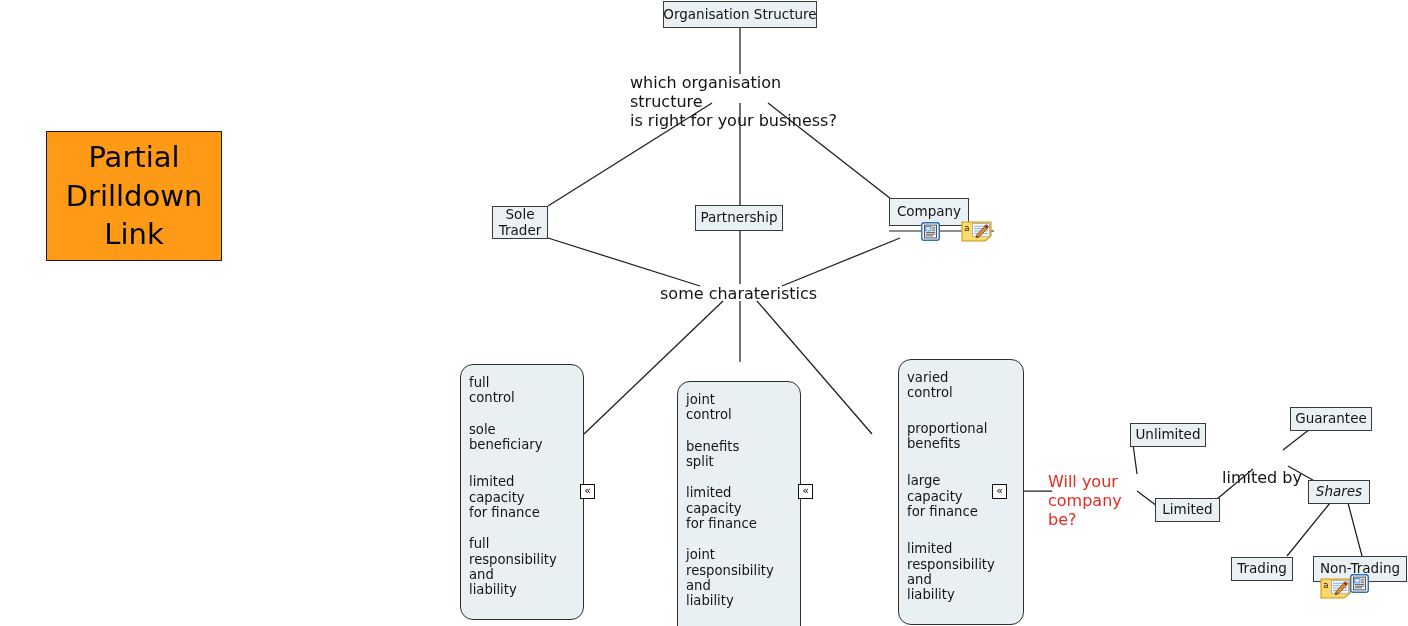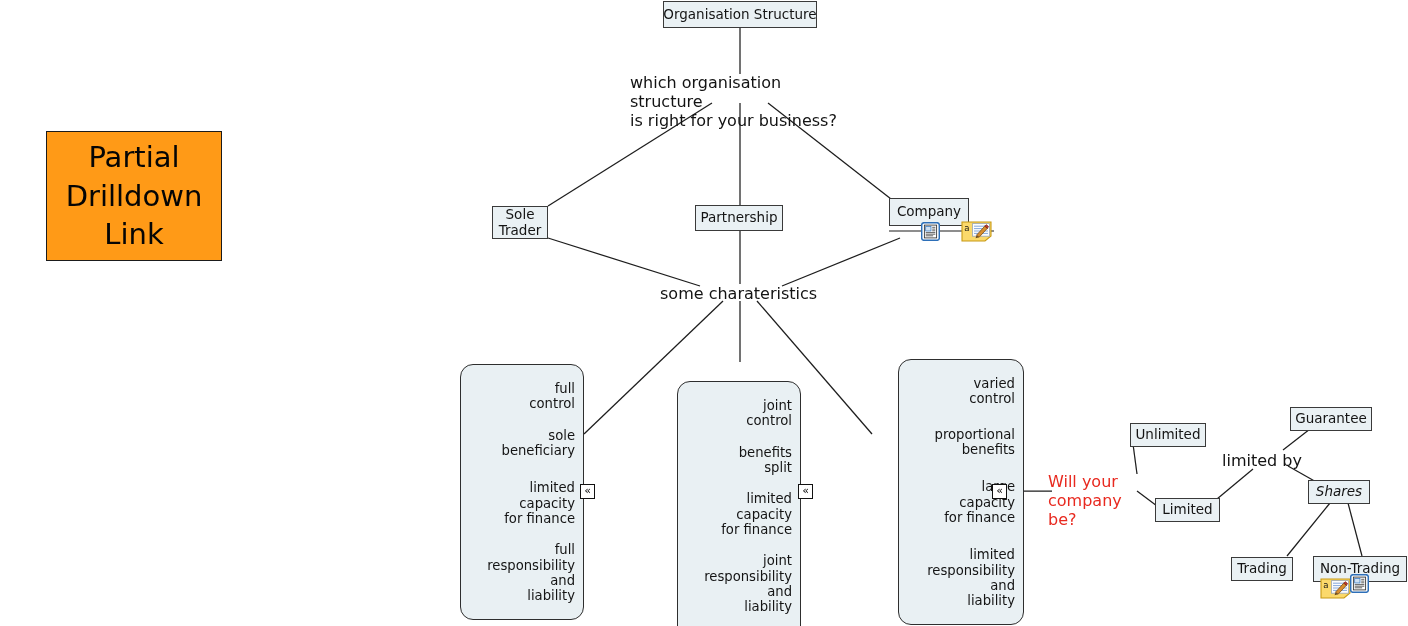--- a/index.html
+++ b/index.html
@@ -51,23 +51,23 @@
 
   
   .panel {
     position: absolute;
     box-sizing: border-box;
     background: #e9f0f3;
     border: 1.4px solid #2e2e2e;
     border-radius: 13px;
     font-size: 13.2px;
     color: #141414;
-    text-align: right;
+    text-align: left;
     line-height: 1.16;
-    padding: 16px 8px;
+    padding: 10px 8px;
     z-index: 4;
   }
   .panel .grp { margin-bottom: 16px; }
   .panel .grp:last-child { margin-bottom: 0; }
 
   
   .label {
     position: absolute;
     font-size: 16px;
     color: #131313;
@@ -274,21 +274,21 @@
 company be?</div>
 
   <div class="node" style="left:1130px; top:423px; width:76px; height:24px;">
     <span>Unlimited</span>
   </div>
 
   <div class="node" style="left:1155px; top:498px; width:65px; height:24px;">
     <span>Limited</span>
   </div>
 
-  <div class="label" style="left:1222px; top:452px; width:80px;">limited by</div>
+  <div class="label" style="left:1222px; top:469px; width:80px;">limited by</div>
 
   <div class="node" style="left:1290px; top:407px; width:82px; height:24px;">
     <span>Guarantee</span>
   </div>
 
   <div class="node" style="left:1308px; top:480px; width:62px; height:24px;font-style:italic;">
     <span>Shares</span>
   </div>
 
   <div class="node" style="left:1231px; top:557px; width:62px; height:24px;">

